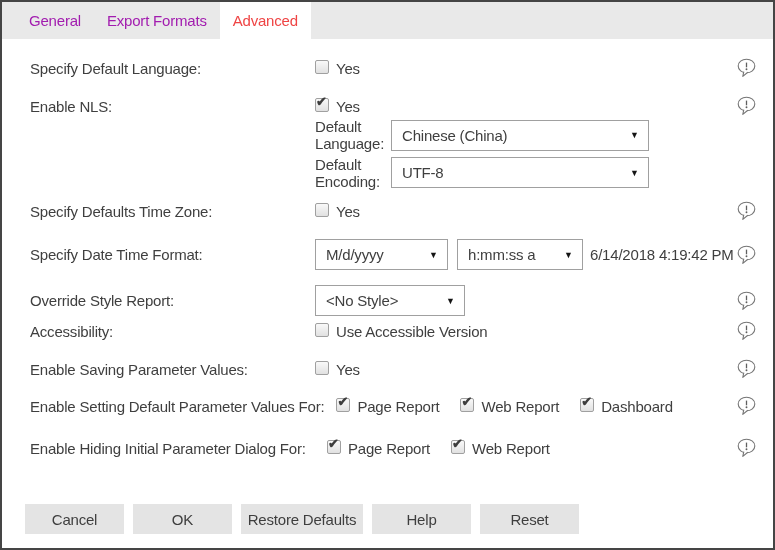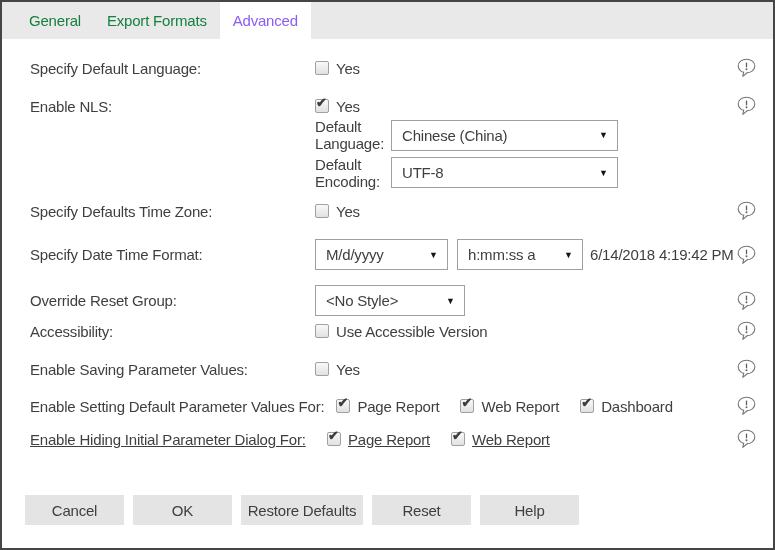--- a/index.html
+++ b/index.html
@@ -20,48 +20,48 @@
   
   .tabbar {
     height:37px;
     background:#e9e9e9;
     display:flex;
     padding-left:14px;
   }
   .tab {
     padding:0 13px;
     display:flex; align-items:center;
-    color:#15803d;
+    color:#a21caf;
     cursor:pointer;
     white-space:nowrap;
   }
-  .tab.active { background:#ffffff; color:#8b5cf6; }
+  .tab.active { background:#ffffff; color:#ef4444; }
   
   .content { padding-top:17px; }
   .row {
     display:flex; align-items:center;
     margin-left:28px; margin-right:17px;
   }
   .label { width:285px; flex-shrink:0; }
   .label.auto { width:auto; min-width:285px; white-space:nowrap; }
   .spacer { width:285px; flex-shrink:0; }
   .sublabel { width:76px; flex-shrink:0; line-height:1.15; }
   .r1 { height:24px; }
   .r2 { margin-top:14px; height:24px; }
   .sub1 { }
   .sub2 { margin-top:3px; }
   .r3 { margin-top:9px; height:24px; }
   .r4 { margin-top:16px; }
   .r5 { margin-top:15px; }
   .r6 { margin-top:3px; height:24px; }
   .r7 { margin-top:14px; height:24px; }
   .r8 { margin-top:13px; height:24px; }
-  .r9 { margin-top:9px; height:24px;text-decoration:underline; }
-  
-  .cbwrap { display:flex; align-items:center; cursor:pointer; }
+  .r9 { margin-top:18px; height:24px; }
+  
+  .cbwrap { display:flex; cursor:pointer; }
   .checkbox {
     width:12px; height:12px;
     box-sizing:content-box;
     border:1px solid #a0a0a0;
     border-radius:2px;
     background:linear-gradient(#f9f9f9,#e1e1e1);
     position:relative;
     flex-shrink:0;
   }
   .checkbox.checked::after {
@@ -76,21 +76,21 @@
     height:31px;
     box-sizing:border-box;
     border:1px solid #a0a0a0;
     background:#fff;
     display:flex; align-items:center; justify-content:space-between;
     padding:0 9px 0 10px;
     cursor:pointer;
     flex-shrink:0;
   }
   .ddarrow { font-size:9px; color:#141414; margin-left:8px; letter-spacing:0; }
-  .w258 { width:227px; }
+  .w258 { width:258px; }
   .w150 { width:150px; }
   .w133 { width:133px; }
   .w126 { width:126px; }
   .gap9 { margin-left:9px; }
   .preview { margin-left:7px; white-space:nowrap; }
   
   .help { margin-left:auto; display:flex; align-items:center; cursor:pointer; flex-shrink:0; }
   
   .footer { display:flex; gap:9px; margin:44px 0 0 23px; }
   .btn {
@@ -198,21 +198,21 @@
         <svg width="19" height="20" viewBox="0 0 19 20">
           <ellipse cx="9.5" cy="8" rx="8.3" ry="6.8" fill="#ffffff" stroke="#757575" stroke-width="1.1"></ellipse>
           <path d="M6.8 13.6 L5.8 18.4 L10.8 14.3" fill="#ffffff" stroke="#757575" stroke-width="1.1" stroke-linejoin="round"></path>
           <line x1="9.5" y1="4.6" x2="9.5" y2="9.3" stroke="#5f5f5f" stroke-width="1.3"></line>
           <circle cx="9.5" cy="11.3" r="0.95" fill="#5f5f5f"></circle>
         </svg>
       </span>
     </div>
 
     <div class="row r5">
-      <span class="label">Override Reset Group:</span>
+      <span class="label">Override Style Report:</span>
       <div class="dropdown w150">
         <span>&lt;No Style&gt;</span>
         <span class="ddarrow">▼</span>
       </div>
       <span class="help">
         <svg width="19" height="20" viewBox="0 0 19 20">
           <ellipse cx="9.5" cy="8" rx="8.3" ry="6.8" fill="#ffffff" stroke="#757575" stroke-width="1.1"></ellipse>
           <path d="M6.8 13.6 L5.8 18.4 L10.8 14.3" fill="#ffffff" stroke="#757575" stroke-width="1.1" stroke-linejoin="round"></path>
           <line x1="9.5" y1="4.6" x2="9.5" y2="9.3" stroke="#5f5f5f" stroke-width="1.3"></line>
           <circle cx="9.5" cy="11.3" r="0.95" fill="#5f5f5f"></circle>
@@ -297,18 +297,18 @@
           <line x1="9.5" y1="4.6" x2="9.5" y2="9.3" stroke="#5f5f5f" stroke-width="1.3"></line>
           <circle cx="9.5" cy="11.3" r="0.95" fill="#5f5f5f"></circle>
         </svg>
       </span>
     </div>
 
     <div class="footer">
       <div class="btn btn-cancel">Cancel</div>
       <div class="btn btn-ok">OK</div>
       <div class="btn btn-restore">Restore Defaults</div>
+      <div class="btn btn-help">Help</div>
       <div class="btn btn-reset">Reset</div>
-      <div class="btn btn-help">Help</div>
     </div>
 
   </div>
 </div>
 
 </body></html>

